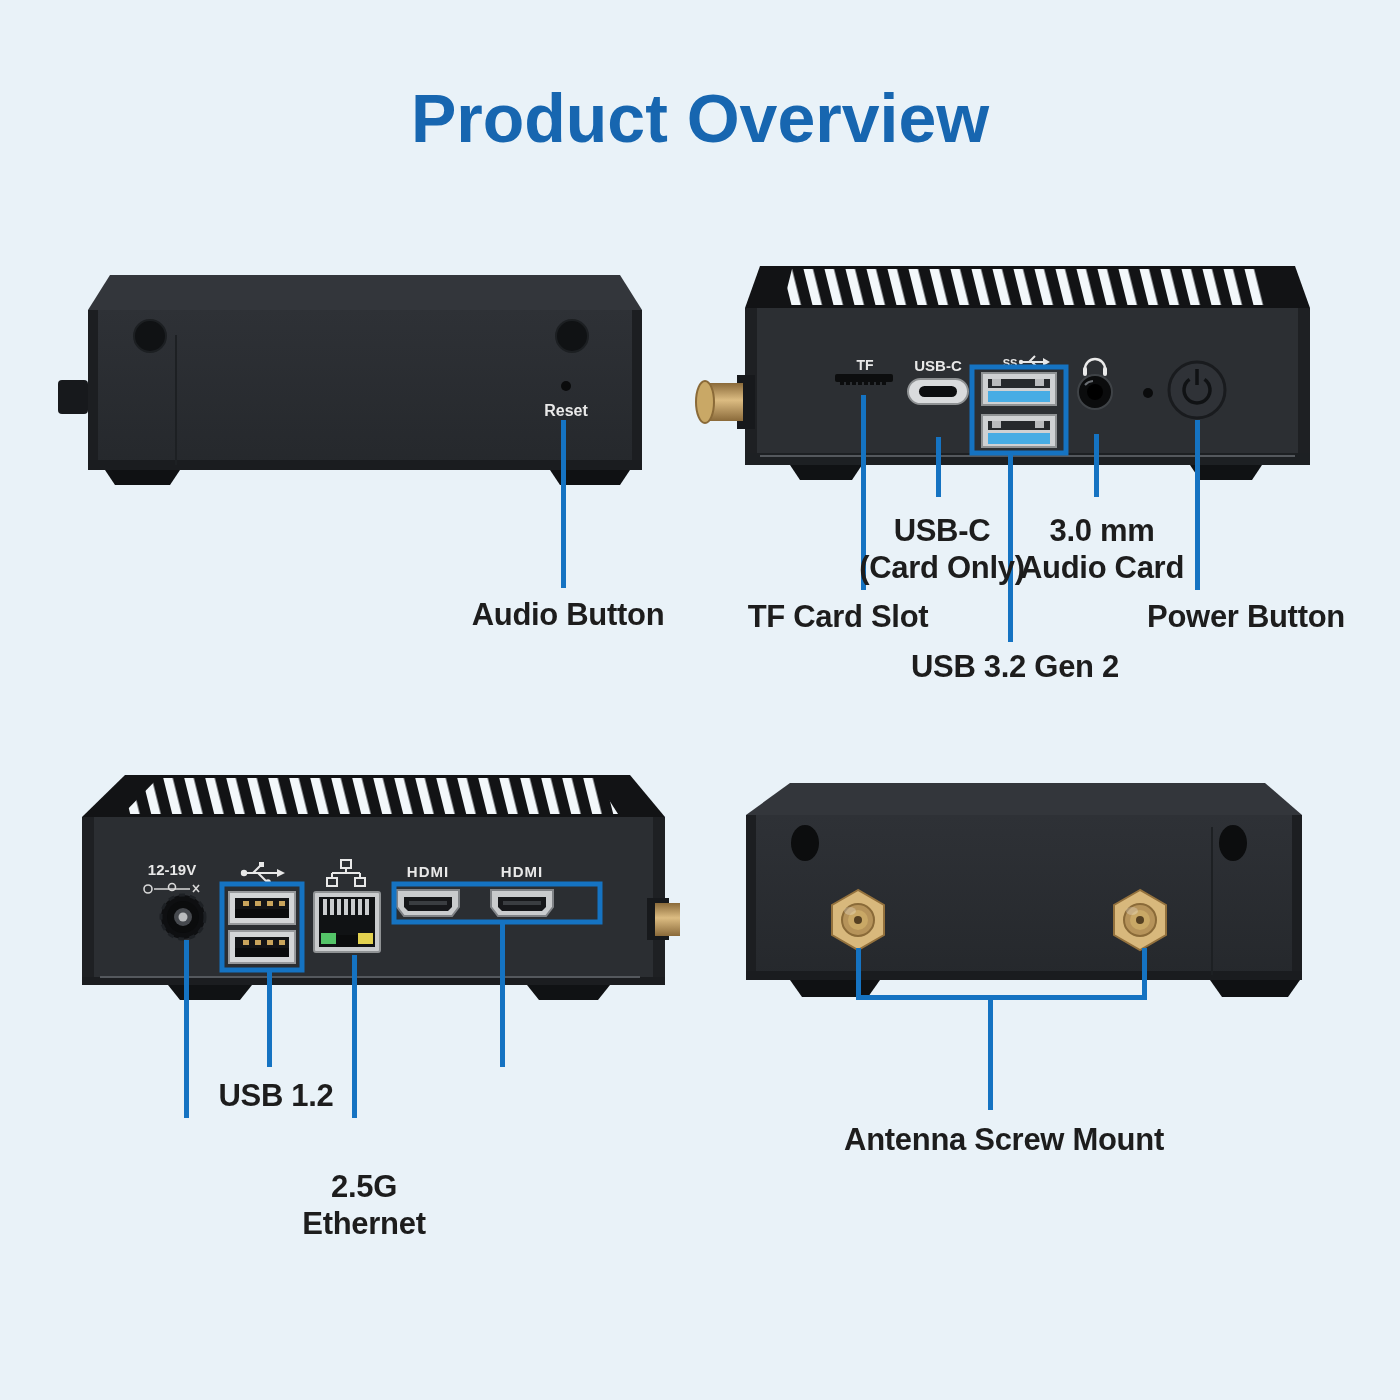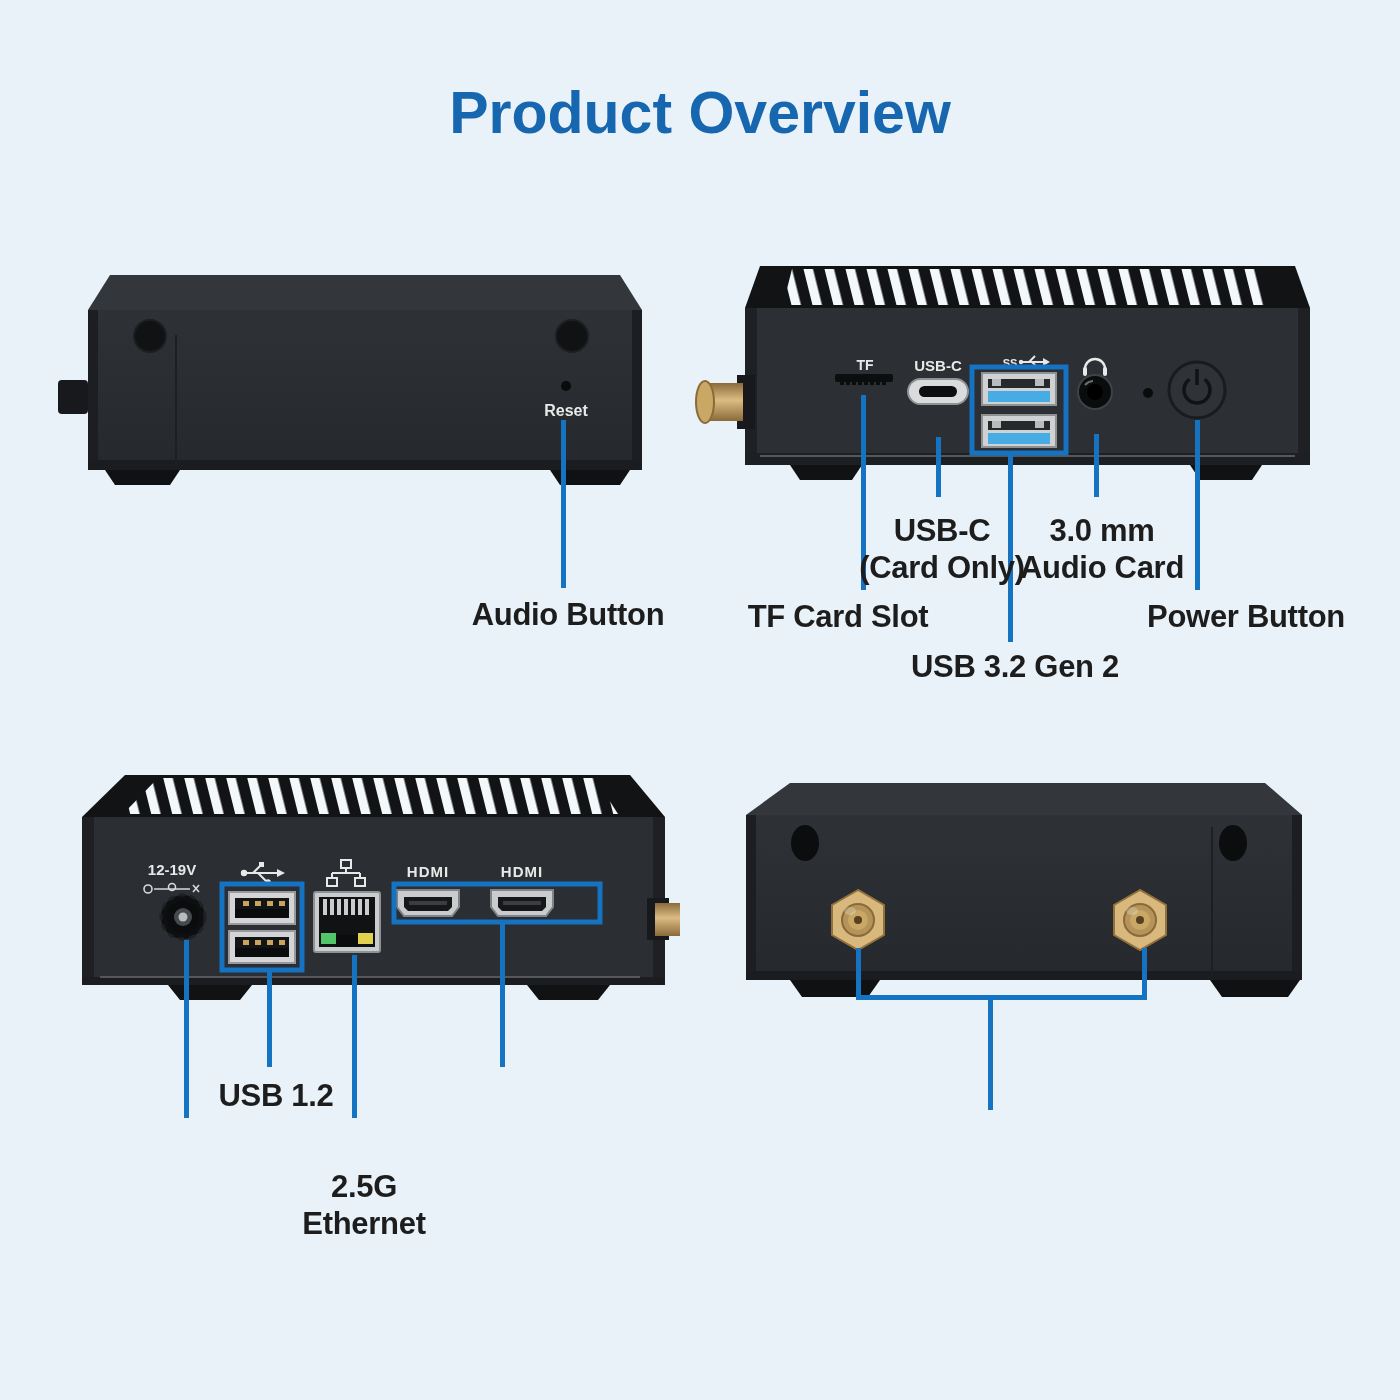--- a/index.html
+++ b/index.html
@@ -6,21 +6,21 @@
   .canvas{
     position:relative;
     width:1400px;height:1400px;
     background:#e9f2f8;
     font-family:"Liberation Sans", sans-serif;
     overflow:hidden;
   }
   .page-title{
     position:absolute;left:0;right:0;top:84px;
     text-align:center;
-    font-size:59px;font-weight:bold;
+    font-size:68px;font-weight:bold;
     color:#1766b0;letter-spacing:0px;line-height:1;
   }
   .dev{position:absolute;}
   .callout{
     position:absolute;width:5px;background:#1573c2;
   }
   .callout-h{
     position:absolute;height:5px;background:#1573c2;
   }
   .lbl{
@@ -290,14 +290,15 @@
       <circle cx="405" cy="145" r="16" fill="#b6935a" stroke="#8a6a38" stroke-width="2"></circle>
       <circle cx="405" cy="145" r="10" fill="#c9a866"></circle>
       <circle cx="405" cy="145" r="4" fill="#554022"></circle>
       <ellipse cx="397" cy="136" rx="6" ry="4" fill="#ffffff" opacity="0.25"></ellipse>
     </g>
   </svg>
   <div class="callout" style="left:856px;top:948px;height:52px"></div>
   <div class="callout" style="left:1142px;top:948px;height:52px"></div>
   <div class="callout-h" style="left:856px;top:995px;width:291px"></div>
   <div class="callout" style="left:988px;top:998px;height:112px"></div>
+  <div class="lbl" style="left:1004px;top:1121px">Antenna Screw Mount</div>
 
 </div>
 
 </body></html>

